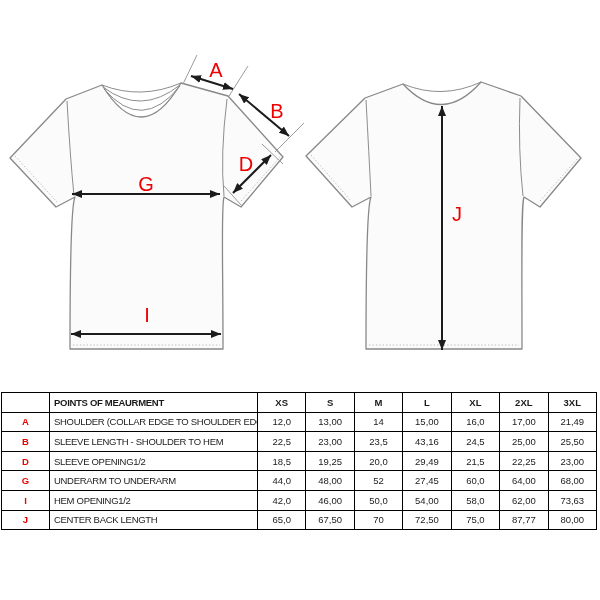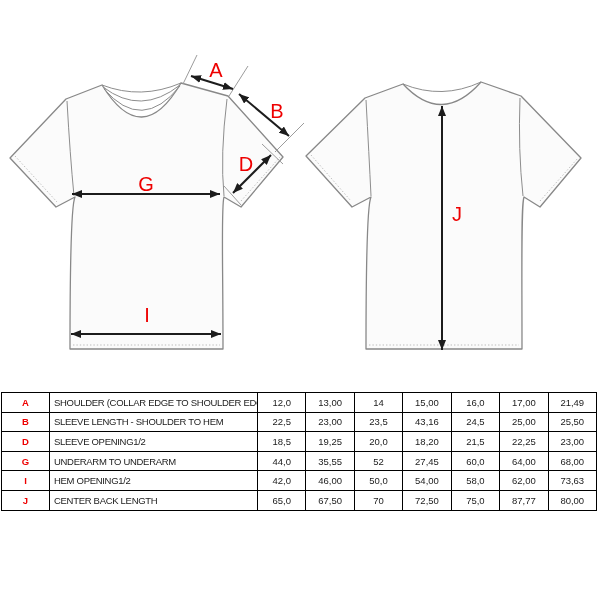--- a/index.html
+++ b/index.html
@@ -88,20 +88,31 @@
         <col style="width:208px">
       <col>
         <col>
         <col>
         <col>
         <col>
         <col>
         <col>
     </colgroup>
     <tbody>
+        <tr class="head">
+      <td></td>
+      <td class="lbl">POINTS OF MEAURMENT</td>
+      <td>XS</td>
+      <td>S</td>
+      <td>M</td>
+      <td>L</td>
+      <td>XL</td>
+      <td>2XL</td>
+      <td>3XL</td>
+    </tr>
     <tr>
       <td class="ltr">A</td>
       <td class="lbl">SHOULDER (COLLAR EDGE TO SHOULDER EDGE)</td>
       <td>12,0</td>
       <td>13,00</td>
       <td>14</td>
       <td>15,00</td>
       <td>16,0</td>
       <td>17,00</td>
       <td>21,49</td>
@@ -116,30 +127,30 @@
       <td>24,5</td>
       <td>25,00</td>
       <td>25,50</td>
     </tr>
     <tr>
       <td class="ltr">D</td>
       <td class="lbl">SLEEVE OPENING1/2</td>
       <td>18,5</td>
       <td>19,25</td>
       <td>20,0</td>
-      <td>18,20</td>
+      <td>29,49</td>
       <td>21,5</td>
       <td>22,25</td>
       <td>23,00</td>
     </tr>
     <tr>
       <td class="ltr">G</td>
       <td class="lbl">UNDERARM TO UNDERARM</td>
       <td>44,0</td>
-      <td>35,55</td>
+      <td>48,00</td>
       <td>52</td>
       <td>27,45</td>
       <td>60,0</td>
       <td>64,00</td>
       <td>68,00</td>
     </tr>
     <tr>
       <td class="ltr">I</td>
       <td class="lbl">HEM OPENING1/2</td>
       <td>42,0</td>

